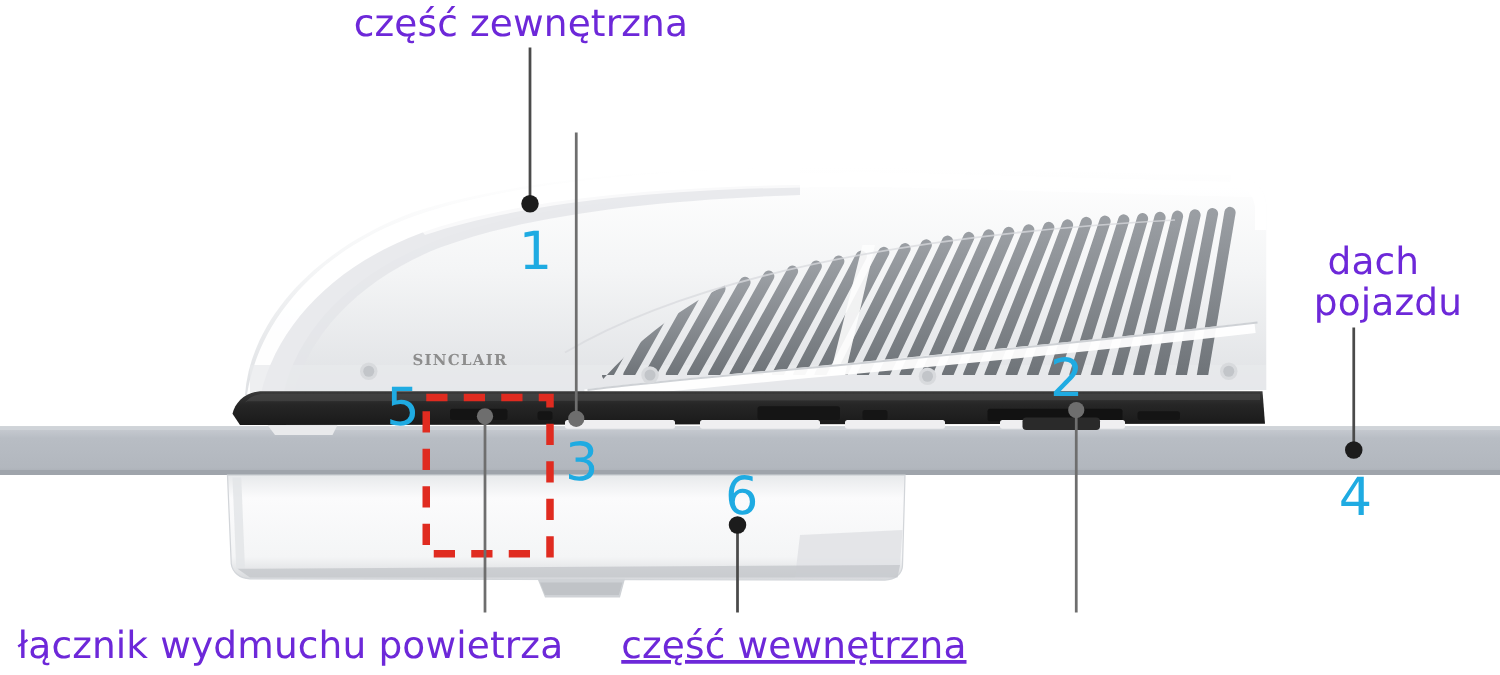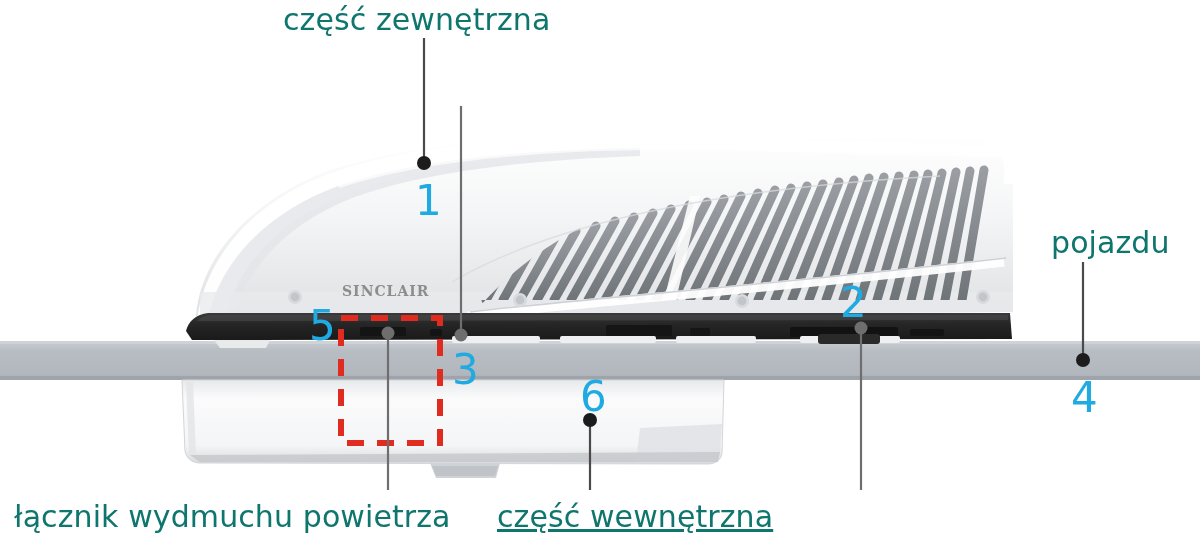--- a/index.html
+++ b/index.html
@@ -21,45 +21,44 @@
   svg.scene {
     position: absolute;
     left: 0;
     top: 0;
     width: 1200px;
     height: 540px;
     display: block;
   }
   .lbl {
     position: absolute;
-    color: #0f766e;
+    color: #6d28d9;
     font-size: 30px;
     line-height: 36px;
     white-space: pre;
     font-family: "DejaVu Sans", "Liberation Sans", sans-serif;
     letter-spacing: 0.1px;
   }
   .num {
     position: absolute;
     color: #1FABE2;
     font-size: 42px;
     line-height: 42px;
     font-family: "DejaVu Sans", "Liberation Sans", sans-serif;
     white-space: pre;
   }
   .brandmark {
     position: absolute;
     color: #8d8d8d;
-    font-size: 20px;
+    font-size: 17px;
     letter-spacing: 1.0px;
     font-variant: small-caps;
     font-weight: 700;
     font-family: "DejaVu Serif", "Liberation Serif", serif;
     white-space: pre;
-    margin-left: 12px;
   }
 </style>
 </head>
 <body>
 
 <div id="stage">
 
   <svg class="scene" viewBox="0 0 1200 540">
     <defs>
       <linearGradient id="shellGrad" x1="0" y1="0" x2="0" y2="1">
@@ -236,20 +235,21 @@
       <circle cx="1083" cy="360" r="7" fill="#1c1c1c"></circle>
       <circle cx="388" cy="333" r="6.5" fill="#6e6e6e"></circle>
       <circle cx="590" cy="420" r="7" fill="#1c1c1c"></circle>
       <circle cx="861" cy="328" r="6.5" fill="#6e6e6e"></circle>
     </g>
   </svg>
 
   <div class="brandmark" style="left:330px; top:277px;">sinclair</div>
 
   <div class="lbl" style="left:283px; top:2px;">część zewnętrzna</div>
+  <div class="lbl" style="left:1062px; top:192px;">dach</div>
   <div class="lbl" style="left:14px; top:499px;">łącznik wydmuchu powietrza</div>
   <div class="lbl" style="left:1051px; top:225px;">pojazdu</div>
   <div class="lbl" style="left:497px; top:499px;text-decoration:underline;">część wewnętrzna</div>
 
   <div class="num" style="left:415px; top:180px;">1</div>
   <div class="num" style="left:840px; top:282px;">2</div>
   <div class="num" style="left:452px; top:349px;">3</div>
   <div class="num" style="left:1071px; top:377px;">4</div>
   <div class="num" style="left:309px; top:305px;">5</div>
   <div class="num" style="left:580px; top:376px;">6</div>

